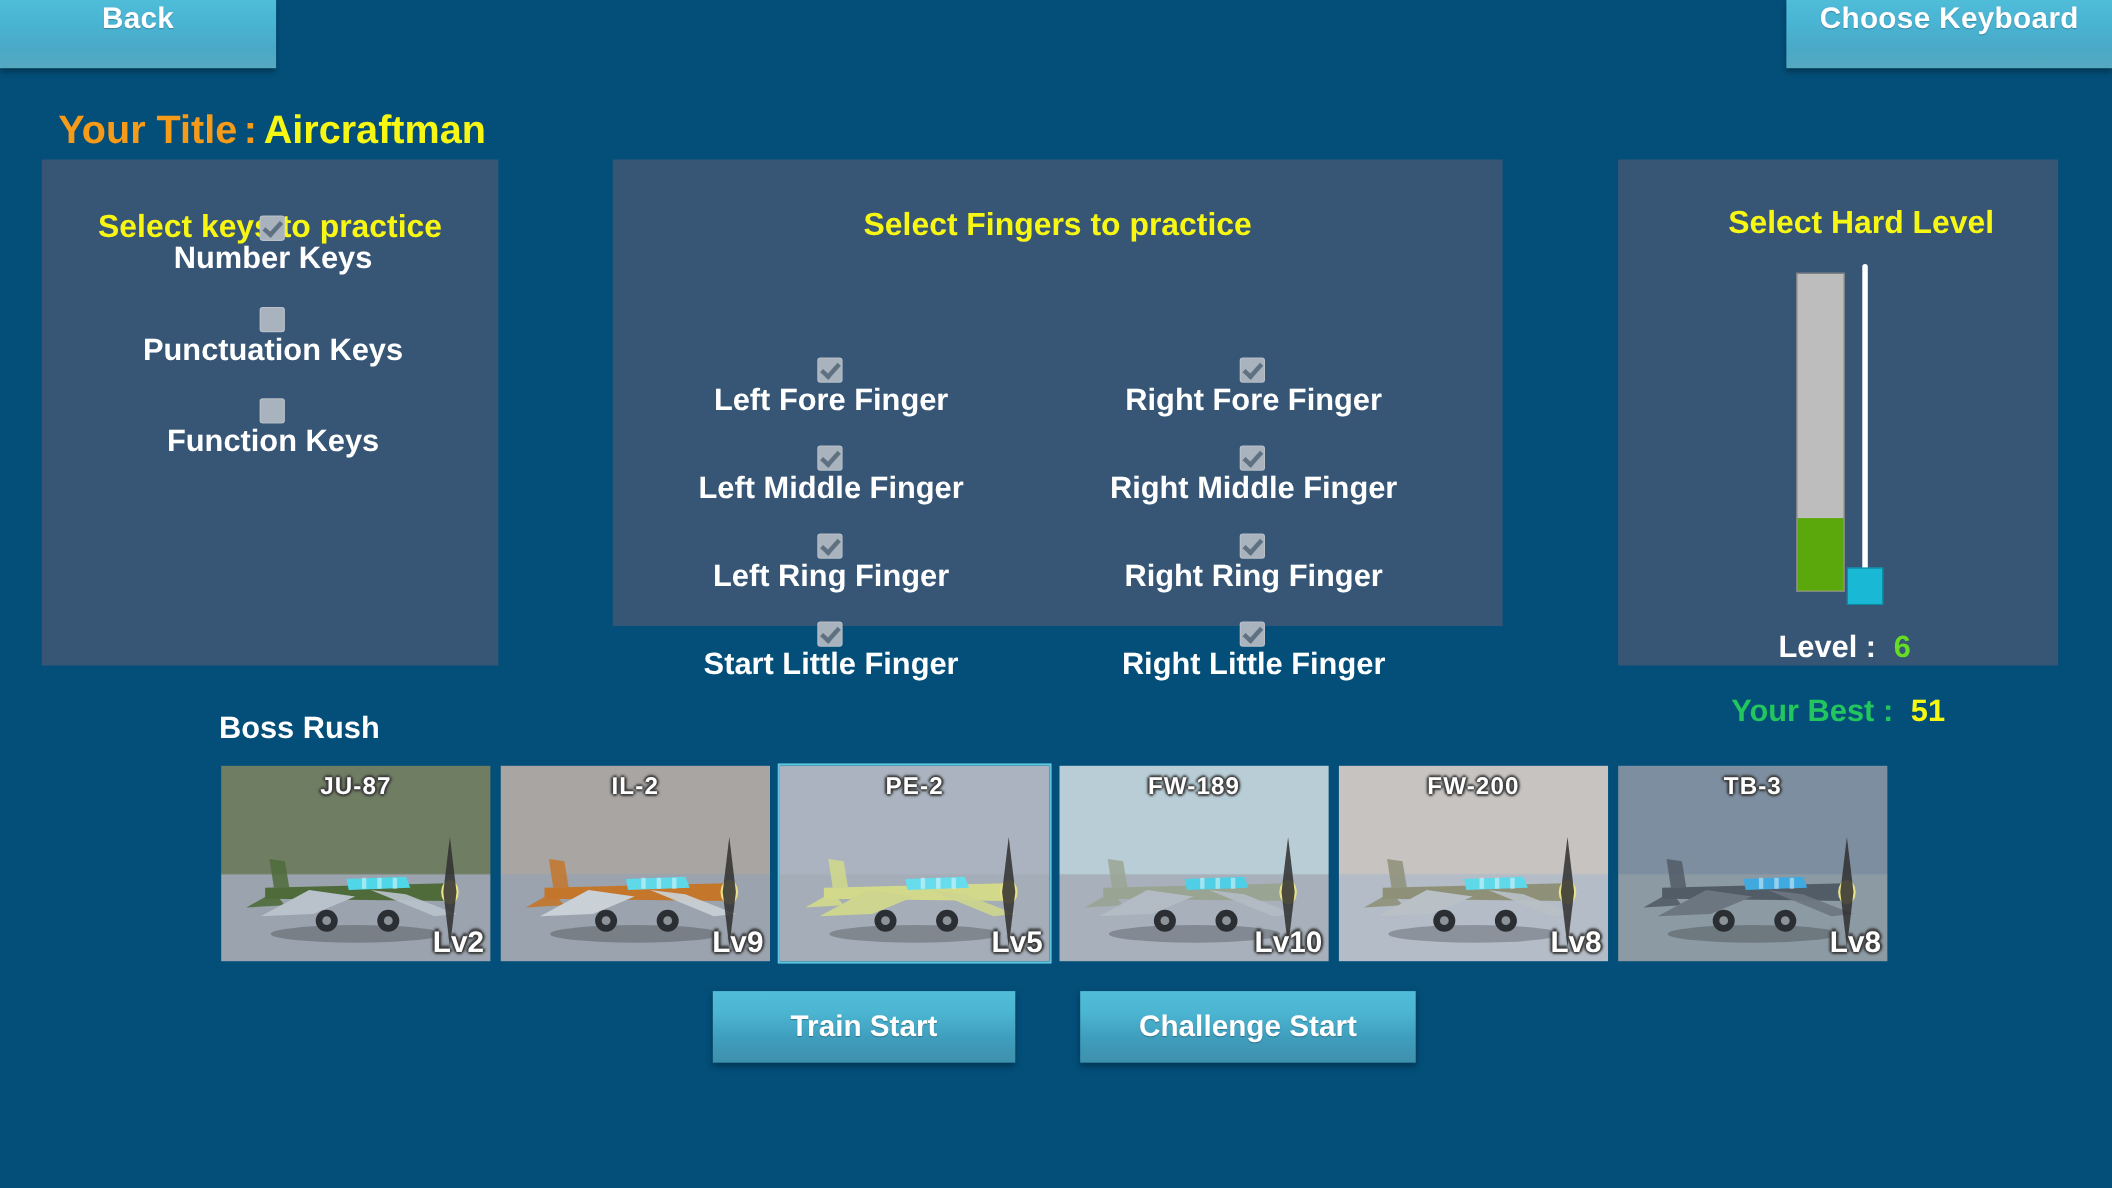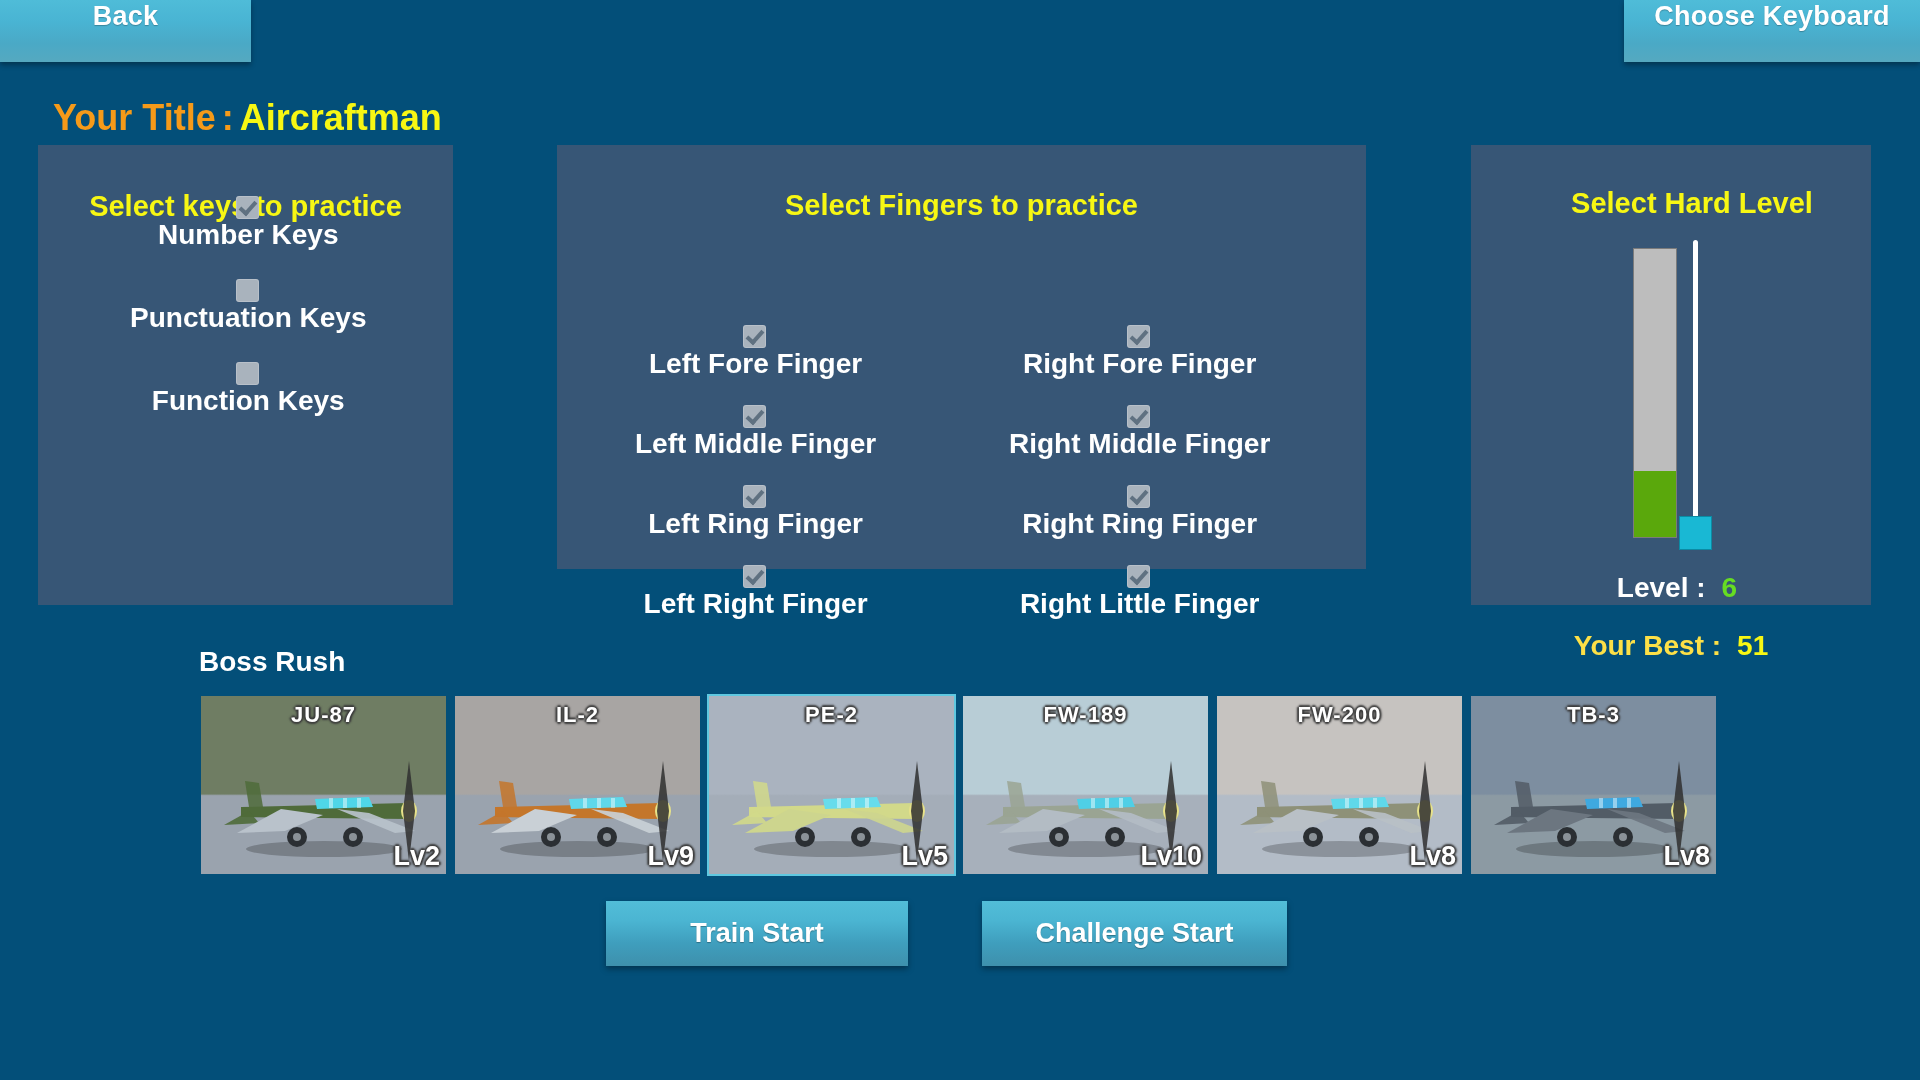--- a/index.html
+++ b/index.html
@@ -182,21 +182,21 @@
   #best-row {
     position: absolute;
     left: 1471px;
     top: 630px;
     width: 400px;
     text-align: center;
     font-size: 28px;
     font-weight: bold;
     white-space: nowrap;
   }
-  #best-row .best-label { color: #fde047; }
+  #best-row .best-label { color: #22c55e; }
   #best-row .best-num { color: #f7f713; padding-left: 16px; }
 
   
   #boss-rush-label {
     position: absolute;
     left: 199px;
     top: 646px;
     color: #ffffff;
     font-size: 28px;
     font-weight: bold;
@@ -262,21 +262,21 @@
     font-size: 27px;
     font-weight: bold;
     background: linear-gradient(to bottom, #52bdd8 0%, #4bb5d2 30%, #3f9ebd 65%, #3e90ac 100%);
     box-shadow: 0 3px 6px rgba(0,0,0,0.35);
     cursor: pointer;
     text-shadow: 0 1px 1px rgba(0,0,0,0.3);
     display: flex;
     align-items: center;
     justify-content: center;
   }
-  #train-start-button     { left: 606px; width: 302px; }
+  #train-start-button     { left: 648px; width: 275px; }
   #challenge-start-button { left: 982px; width: 305px; }
 </style>
 </head>
 <body>
 
 <button class="top-btn" id="back-button">
   <span>Back</span>
 </button>
 <button class="top-btn" id="choose-keyboard-button">
   <span>Choose Keyboard</span>
@@ -315,21 +315,21 @@
     <div class="cb-row">
       <span class="cb-box checked"></span>
       <span class="cb-label">Left Middle Finger</span>
     </div>
     <div class="cb-row">
       <span class="cb-box checked"></span>
       <span class="cb-label">Left Ring Finger</span>
     </div>
     <div class="cb-row">
       <span class="cb-box checked"></span>
-      <span class="cb-label">Left Right Finger</span>
+      <span class="cb-label">Start Little Finger</span>
     </div>
   </div>
 <div class="fingers-col" id="fingers-right-col">
     <div class="cb-row">
       <span class="cb-box checked"></span>
       <span class="cb-label">Right Fore Finger</span>
     </div>
     <div class="cb-row">
       <span class="cb-box checked"></span>
       <span class="cb-label">Right Middle Finger</span>

